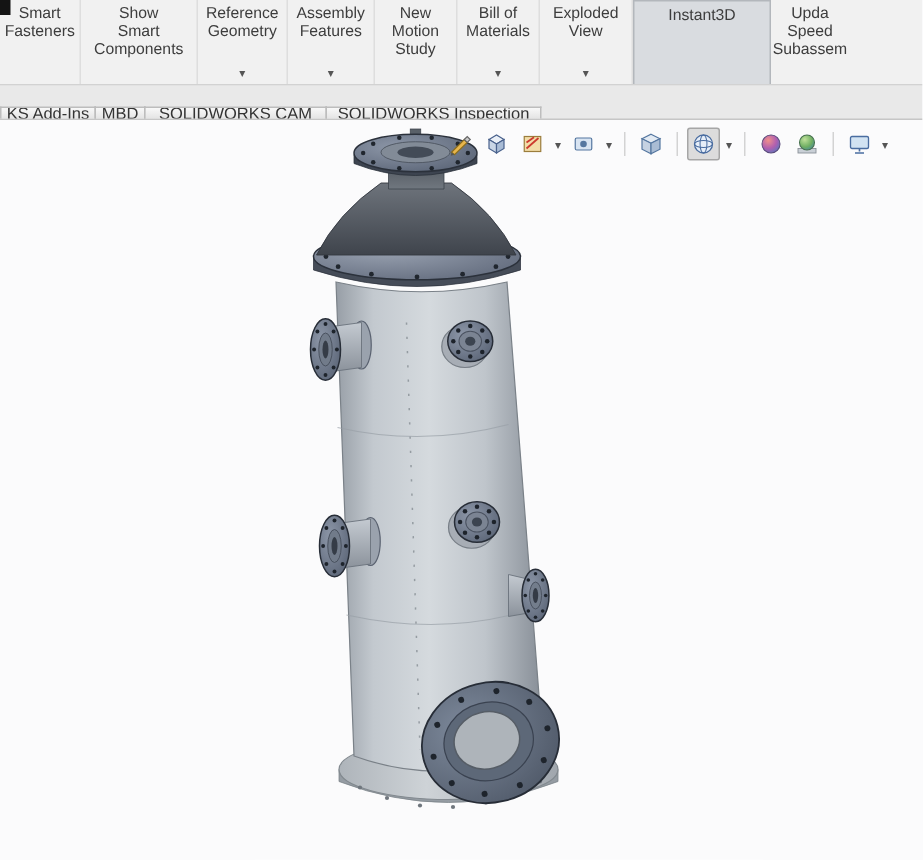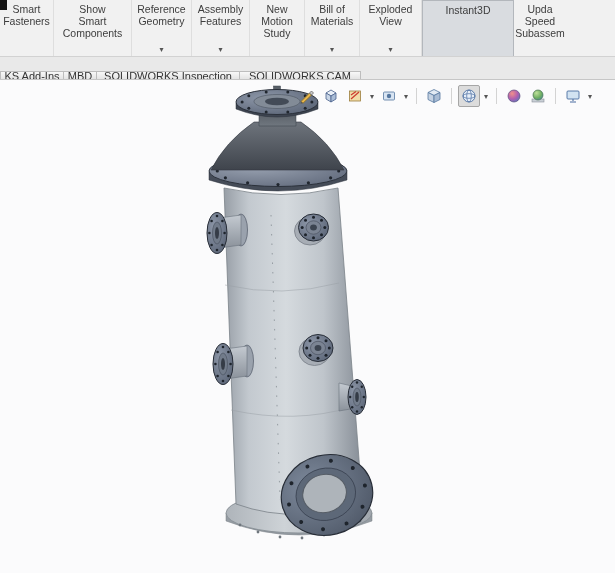--- a/index.html
+++ b/index.html
@@ -115,22 +115,22 @@
   <div class="rbtn" style="width:52px;border-right:none">
     <span class="l">Upda</span>
     <span class="l">Speed</span>
     <span class="l">Subassem</span>
   </div>
 </div>
 
 <div class="tabs">
   <div class="tab" style="width:64px">KS Add-Ins</div>
   <div class="tab" style="width:34px">MBD</div>
+  <div class="tab" style="width:122px">SOLIDWORKS CAM</div>
   <div class="tab" style="width:144px">SOLIDWORKS Inspection</div>
-  <div class="tab" style="width:122px">SOLIDWORKS CAM</div>
 </div>
 
 <div class="viewport">
 
   <div class="hud">
     <div class="hud-btn">
       <svg width="16" height="16" viewBox="0 0 16 16">
         <path d="M2 13.5 L10.5 5 L12.5 7 L4 15.2 Z" fill="#e8b64c" stroke="#8a6d1f" stroke-width="0.8"></path>
         <path d="M10.5 5 L12.5 3 L14.5 5 L12.5 7 Z" fill="#c9c9c9" stroke="#666" stroke-width="0.8"></path>
         <path d="M2 13.5 L4 15.2 L1.5 15.8 Z" fill="#555"></path>

